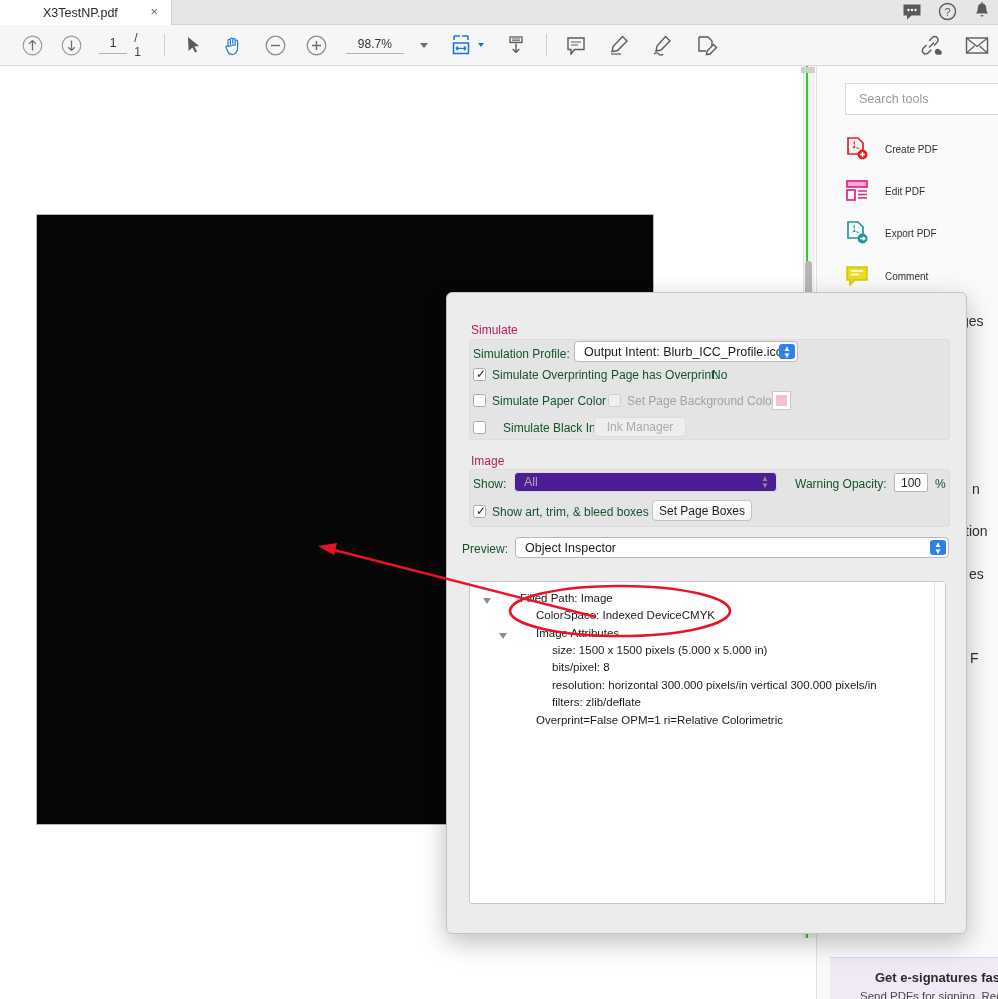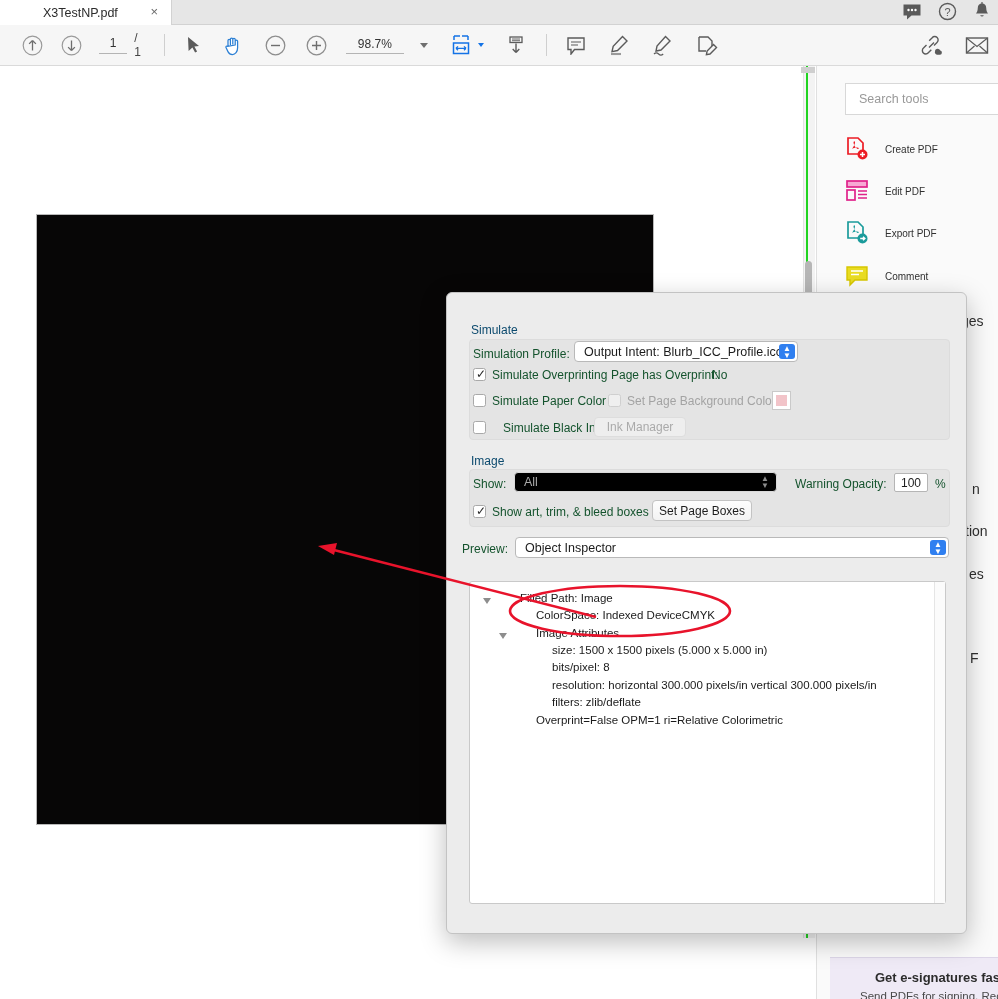--- a/index.html
+++ b/index.html
@@ -120,40 +120,40 @@
     background: linear-gradient(#ececec,#e2e2e2);
     border-bottom: 1px solid #d6d6d6;
   }
   .dlg-title {
     position: absolute; width: 100%; text-align: center; top: 4px;
     font-size: 12.5px; color: #888888;
   }
   .tl { position: absolute; top: 6px; width: 11px; height: 11px; border-radius: 50%; background: #d6d6d6; }
   .tl1 { left: 9px; } .tl2 { left: 27px; } .tl3 { left: 45px; }
 
-  .grp-label { position: absolute; font-size: 12px; color: #0c4a6e; }
+  .grp-label { position: absolute; font-size: 12px; color: #be185d; }
   .grp-box {
     position: absolute; background: #e4e4e4; border: 1px solid #dcdcdc; border-radius: 4px;
   }
 
   .flbl { position: absolute; font-size: 12px; color: #14532d; white-space: nowrap; }
   .fdim { color: #a3a3a3; }
 
   .popup {
     position: absolute; background: #ffffff; border: 1px solid #b9b9b9;
     border-radius: 4px; display: flex; align-items: center;
   }
   .popup .ptxt { font-size: 12.5px; color: #1b1b1b; margin-left: 9px; white-space: nowrap; }
   .popup .pbtn {
     position: absolute; right: 2px; top: 2px; bottom: 2px; width: 16px;
     background: #2f7ff0; border-radius: 3px; display: flex;
     align-items: center; justify-content: center; color: #fff; font-size: 8px; line-height: 7px;
   }
   .popup-flat {
-    position: absolute; background: #000000; border: 1px solid #dadada; border-radius: 4px;
+    position: absolute; background: #4c1d95; border: 1px solid #dadada; border-radius: 4px;
     display: flex; align-items: center;
   }
   .popup-flat .ptxt { font-size: 12.5px; color: #aaaaaa; margin-left: 9px; }
   .popup-flat .arrows {
     position: absolute; right: 7px; top: 50%; transform: translateY(-50%);
     font-size: 8px; line-height: 7px; color: #8c8c8c; text-align: center;
   }
 
   .cbx {
     position: absolute; width: 13px; height: 13px; background: #fff;

